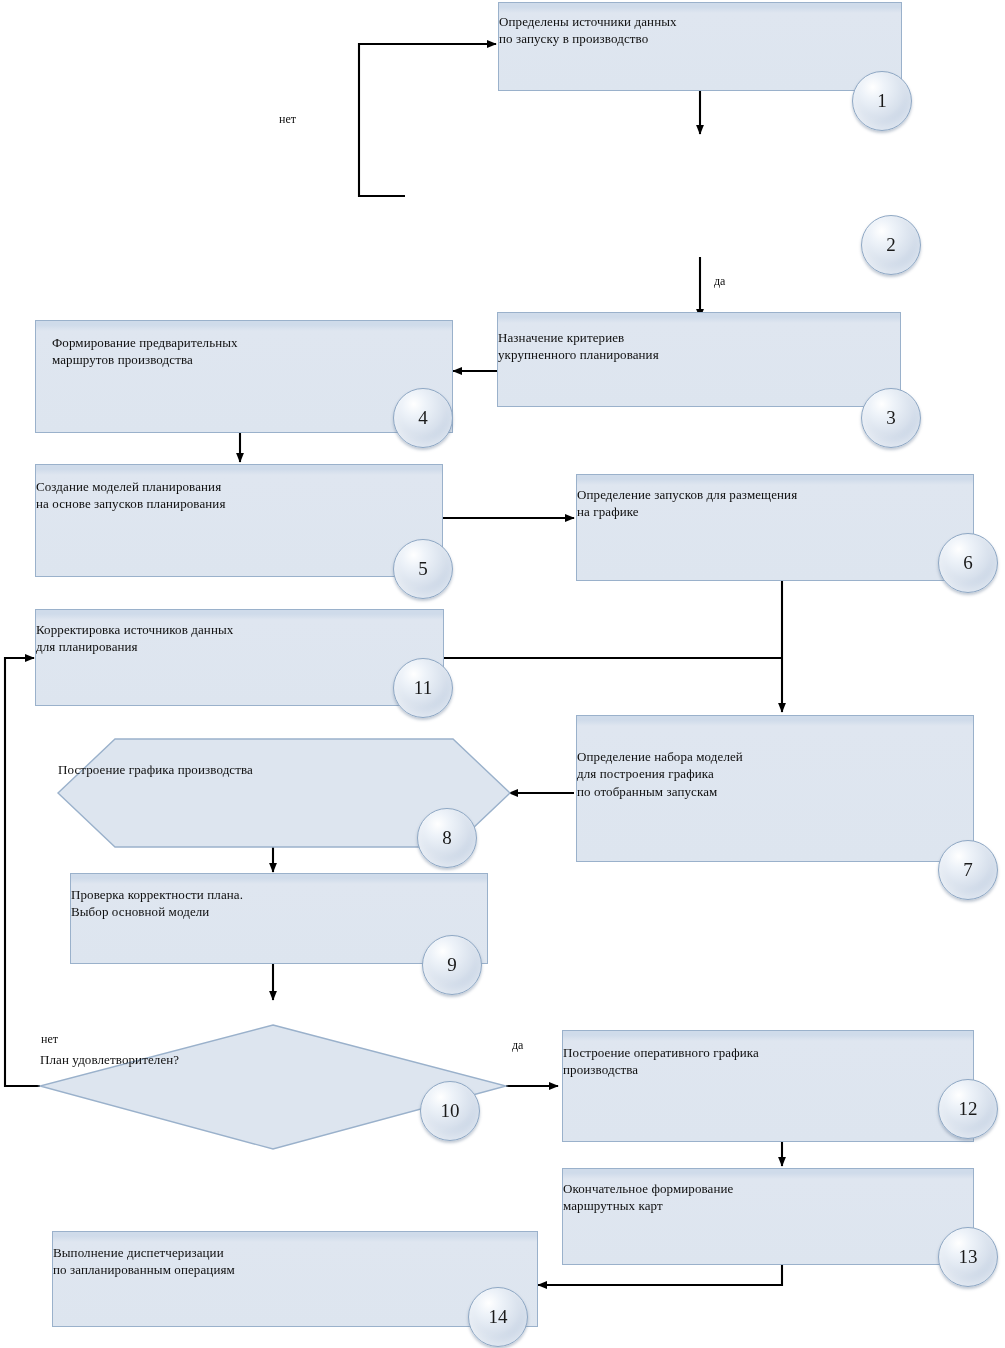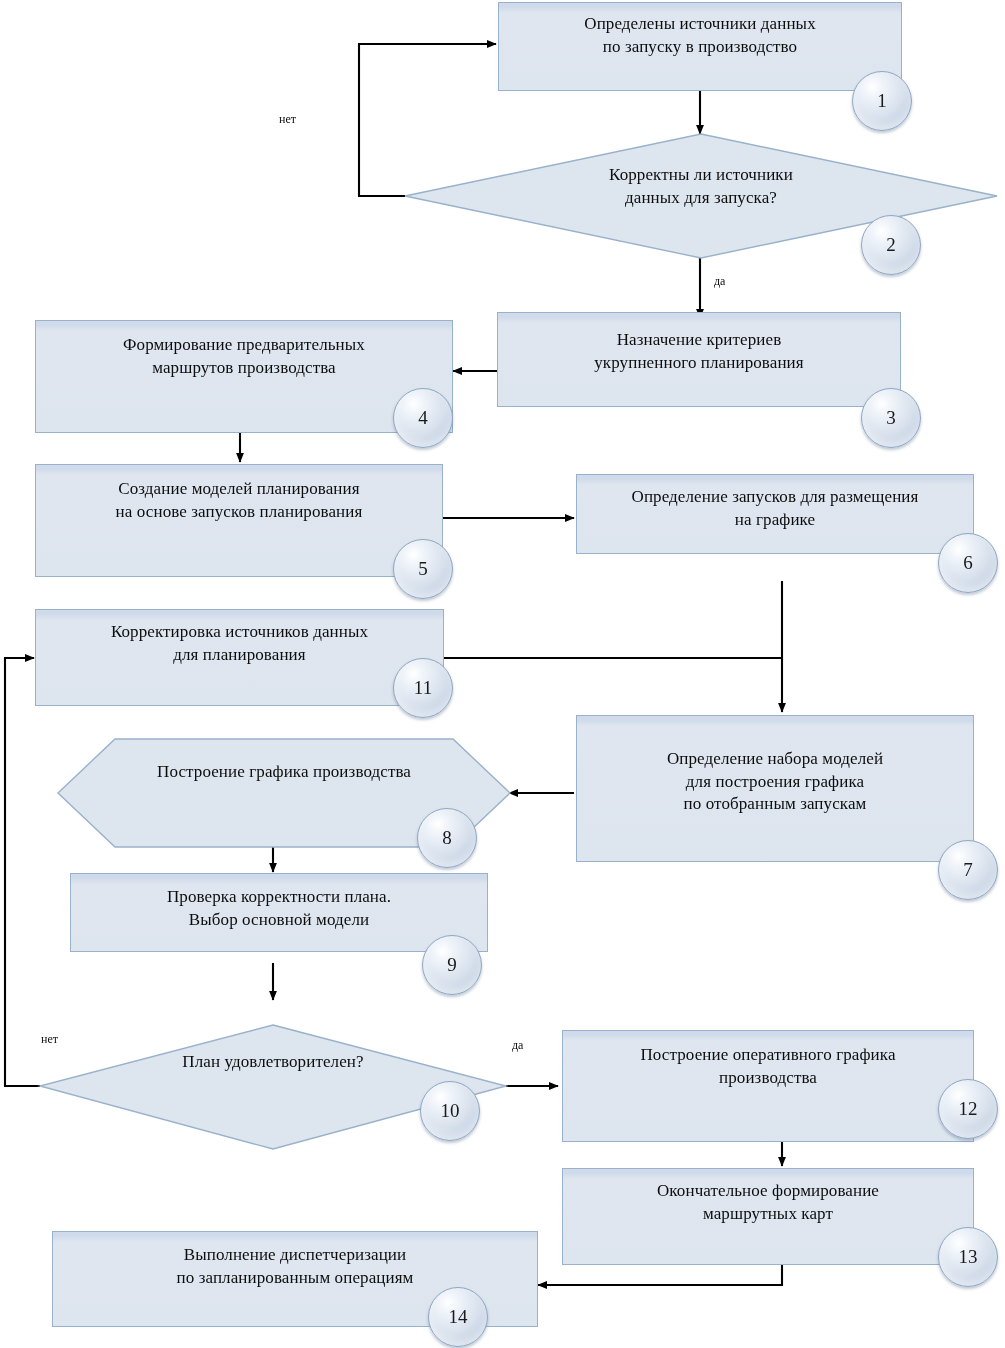--- a/index.html
+++ b/index.html
@@ -11,23 +11,23 @@
   .rect{
     background:#dce4ef;
     border:1px solid #9ab1cb;
     background-image:linear-gradient(to bottom,#cfdbea 0px,#cfdbea 4px,#dfe6f0 10px,#dde5ef 100%);
   }
   .poly{background:transparent;border:0;}
   .poly svg{display:block;width:100%;height:100%;overflow:visible;}
 
   .label{
     position:absolute;left:0;right:0;
-    text-align:center;
+    text-align:left;
     color:#0d0d0d;
-    font-size:17px;
+    font-size:13px;
     line-height:1.33;
     white-space:pre-line;
     letter-spacing:.1px;
   }
 
   .badge{
     position:absolute;
     width:58px;height:58px;border-radius:50%;
     border:1px solid #8fa8c4;
     background:radial-gradient(circle at 34% 26%, #ffffff 0%, #eef3f9 20%, #d7e0ec 55%, #b9c9de 82%, #aabdd4 100%);
@@ -87,69 +87,62 @@
       <path d="M782,1265 L782,1285 L538,1285" marker-end="url(#ah)"></path>
     </g>
   </svg>
 
   <div class="node rect" style="left:498px;top:2px;width:404px;height:89px;">
     <div class="label" style="top:10px;">Определены источники данных
 по запуску в производство</div>
   </div>
   <div class="badge" style="left:852px;top:71px;">1</div>
 
-  <div class="node poly" style="left:405px;top:134px;width:592px;height:124px;">
-    <svg viewBox="0 0 592 124" preserveAspectRatio="none">
-      <polygon points="296,0 592,62 296,124 0,62" fill="#dde5ef" stroke="#9ab1cb" stroke-width="1.4"></polygon>
-    </svg>
-    <div class="label" style="top:30px;">Корректны ли источники
-данных для запуска?</div>
-  </div>
   <div class="badge" style="left:861px;top:215px;">2</div>
 
   <div class="node rect" style="left:497px;top:312px;width:404px;height:95px;">
     <div class="label" style="top:16px;">Назначение критериев
 укрупненного планирования</div>
   </div>
   <div class="badge" style="left:861px;top:388px;">3</div>
 
   <div class="node rect" style="left:35px;top:320px;width:418px;height:113px;">
-    <div class="label" style="top:13px;">Формирование предварительных
+    <div class="label" style="top:13px;padding-left:16px;">Формирование предварительных
 маршрутов производства</div>
   </div>
   <div class="badge" style="left:393px;top:388px;">4</div>
 
   <div class="node rect" style="left:35px;top:464px;width:408px;height:113px;">
     <div class="label" style="top:13px;">Создание моделей планирования
 на основе запусков планирования</div>
   </div>
   <div class="badge" style="left:393px;top:539px;">5</div>
 
-  <div class="node rect" style="left:576px;top:474px;width:398px;height:80px;">
+  <div class="node rect" style="left:576px;top:474px;width:398px;height:107px;">
     <div class="label" style="top:11px;">Определение запусков для размещения
 на графике</div>
   </div>
   <div class="badge" style="left:938px;top:533px;">6</div>
 
   <div class="node rect" style="left:576px;top:715px;width:398px;height:147px;">
     <div class="label" style="top:32px;">Определение набора моделей
 для построения графика
 по отобранным запускам</div>
   </div>
   <div class="badge" style="left:938px;top:840px;">7</div>
 
   <div class="node poly" style="left:58px;top:739px;width:452px;height:108px;">
     <svg viewBox="0 0 452 108" preserveAspectRatio="none">
       <polygon points="57,0 395,0 452,54 395,108 57,108 0,54" fill="#dde5ef" stroke="#9ab1cb" stroke-width="1.4"></polygon>
     </svg>
     <div class="label" style="top:22px;">Построение графика производства</div>
   </div>
   <div class="badge" style="left:417px;top:808px;">8</div>
 
-  <div class="node rect" style="left:70px;top:873px;width:418px;height:79px;">
+  <div class="node rect" style="left:70px;top:873px;width:418px;height:91px;">
     <div class="label" style="top:12px;">Проверка корректности плана.
 Выбор основной модели</div>
   </div>
   <div class="badge" style="left:422px;top:935px;">9</div>
 
   <div class="node poly" style="left:40px;top:1025px;width:466px;height:124px;">
     <svg viewBox="0 0 466 124" preserveAspectRatio="none">
       <polygon points="233,0 466,61 233,124 0,61" fill="#dde5ef" stroke="#9ab1cb" stroke-width="1.4"></polygon>
     </svg>
     <div class="label" style="top:26px;">План удовлетворителен?</div>
@@ -171,20 +164,20 @@
   <div class="node rect" style="left:562px;top:1168px;width:412px;height:97px;">
     <div class="label" style="top:11px;">Окончательное формирование
 маршрутных карт</div>
   </div>
   <div class="badge" style="left:938px;top:1227px;">13</div>
 
   <div class="node rect" style="left:52px;top:1231px;width:486px;height:96px;">
     <div class="label" style="top:12px;">Выполнение диспетчеризации
 по запланированным операциям</div>
   </div>
-  <div class="badge" style="left:428px;top:1287px;text-align:center;">14</div>
+  <div class="badge" style="left:468px;top:1287px;text-align:center;">14</div>
 
   <div class="edge-label" style="left:279px;top:112px;">нет</div>
   <div class="edge-label" style="left:714px;top:274px;">да</div>
   <div class="edge-label" style="left:41px;top:1032px;">нет</div>
   <div class="edge-label" style="left:512px;top:1038px;">да</div>
 
 </div>
 
 </body></html>

